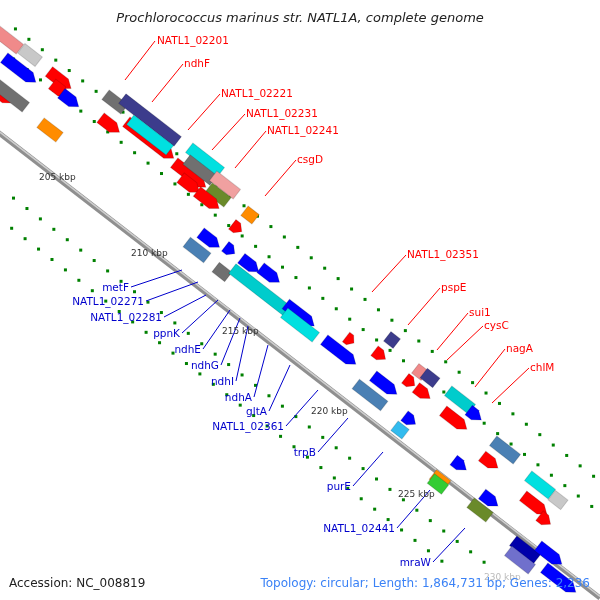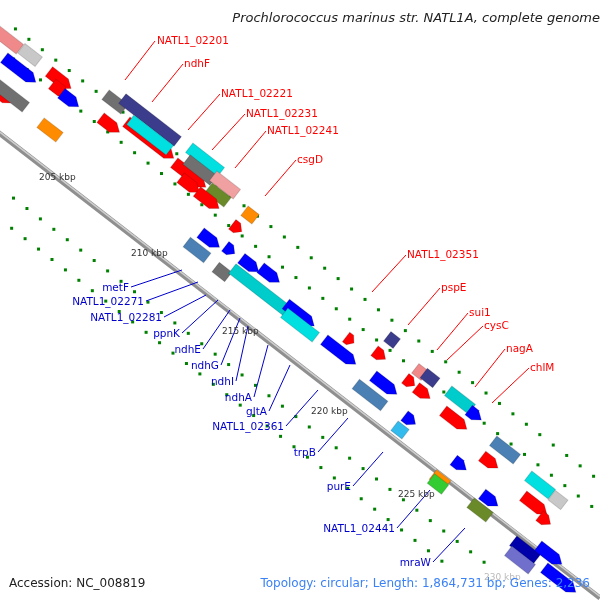--- a/index.html
+++ b/index.html
@@ -1,18 +1,18 @@
 <!DOCTYPE html>
 <html><head>
 <meta charset="utf-8">
 <style>
   html, body { margin:0; padding:0; background:#ffffff; }
   #stage { position:relative; width:600px; height:600px; overflow:hidden; background:#fff; font-family:"DejaVu Sans", sans-serif; }
   #map { position:absolute; left:0; top:0; }
-  .title { position:absolute; left:0; width:600px; top:10px; text-align:right; font-style:italic; font-size:13px; color:#222; }
+  .title { position:absolute; left:0; width:600px; top:10px; text-align:center; font-style:italic; font-size:13px; color:#222; }
   .footer-left { position:absolute; left:9px; bottom:10px; font-size:12px; color:#222;margin-top:9px; }
   .footer-right { position:absolute; right:10px; bottom:10px; font-size:12px; color:#3b82f6; background:rgba(255,255,255,0.0); }
   .lbl { font-size:10.5px; }
   .tick-lbl { font-size:9px; fill:#333; }
 </style>
 </head>
 <body>
 
 <div id="stage">
   <svg id="map" width="600" height="600">

